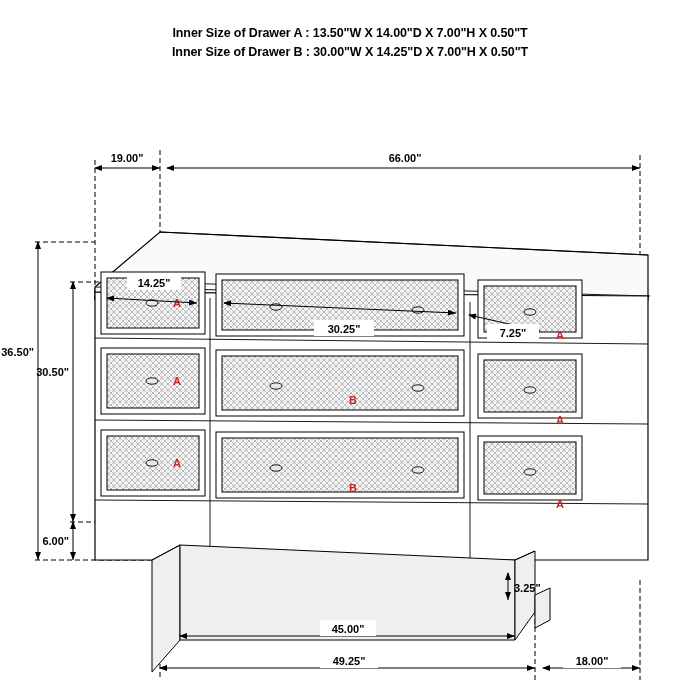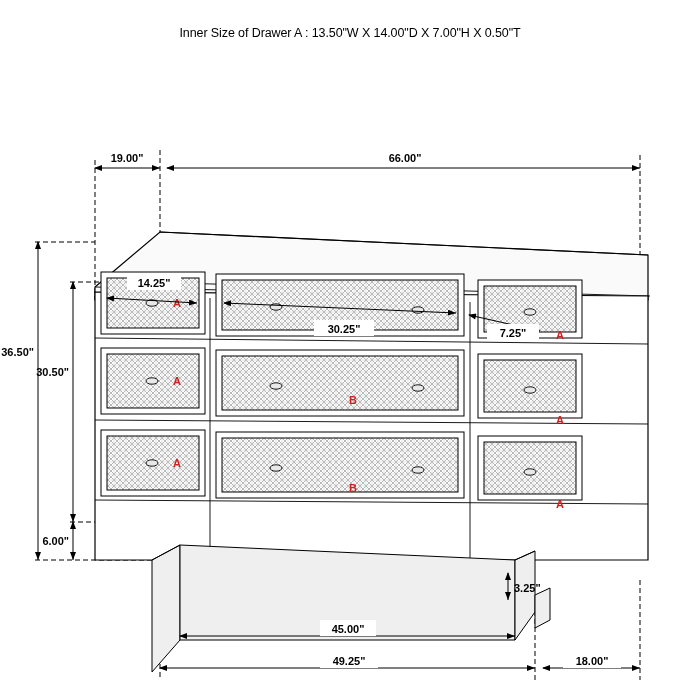--- a/index.html
+++ b/index.html
@@ -8,21 +8,21 @@
     background:#ffffff;
     font-family:"Liberation Sans", sans-serif;
     color:#000;
     position:relative;
     overflow:hidden;
   }
   #stage{position:absolute;inset:0;}
   .hdr{
     position:absolute;left:0;right:0;top:24px;
     text-align:center;
-    font-size:12.5px;font-weight:normal;line-height:19px;
+    font-size:12.5px;font-weight:bold;line-height:19px;
     letter-spacing:-0.1px;
   }
   svg{position:absolute;left:0;top:0;width:700px;height:700px;}
   text{font-family:"Liberation Sans", sans-serif;}
   .dim{font-size:11px;font-weight:bold;fill:#000;}
   .lbl{font-size:11px;font-weight:bold;fill:#d21f1f;}
   .ln{stroke:#000;stroke-width:1;fill:none;}
   .lnd{stroke:#000;stroke-width:1;fill:none;stroke-dasharray:5 3;}
   .thin{stroke:#000;stroke-width:0.9;fill:none;}
   .body{fill:#ffffff;stroke:#000;stroke-width:1.2;}
@@ -31,20 +31,21 @@
   .leg{fill:#efefef;stroke:#000;stroke-width:1;}
   .top{fill:#fafafa;stroke:#000;stroke-width:1.2;}
 </style>
 </head>
 <body>
 
 <div id="stage">
 
   <div class="hdr">
     <div>Inner Size of Drawer A : 13.50"W X 14.00"D X 7.00"H X 0.50"T</div>
+    <div>Inner Size of Drawer B : 30.00"W X 14.25"D X 7.00"H X 0.50"T</div>
   </div>
 
   <svg viewBox="0 0 700 700">
     <defs>
       <pattern id="weave" width="6" height="6" patternUnits="userSpaceOnUse">
         <rect width="6" height="6" fill="#ffffff"></rect>
         <path d="M0 0 L6 6 M6 0 L0 6" stroke="#9a9a9a" stroke-width="0.7"></path>
         <rect x="0" y="0" width="6" height="6" fill="none" stroke="#bfbfbf" stroke-width="0.5"></rect>
       </pattern>
       <marker id="ar" markerWidth="9" markerHeight="9" refX="8" refY="3" orient="auto">

